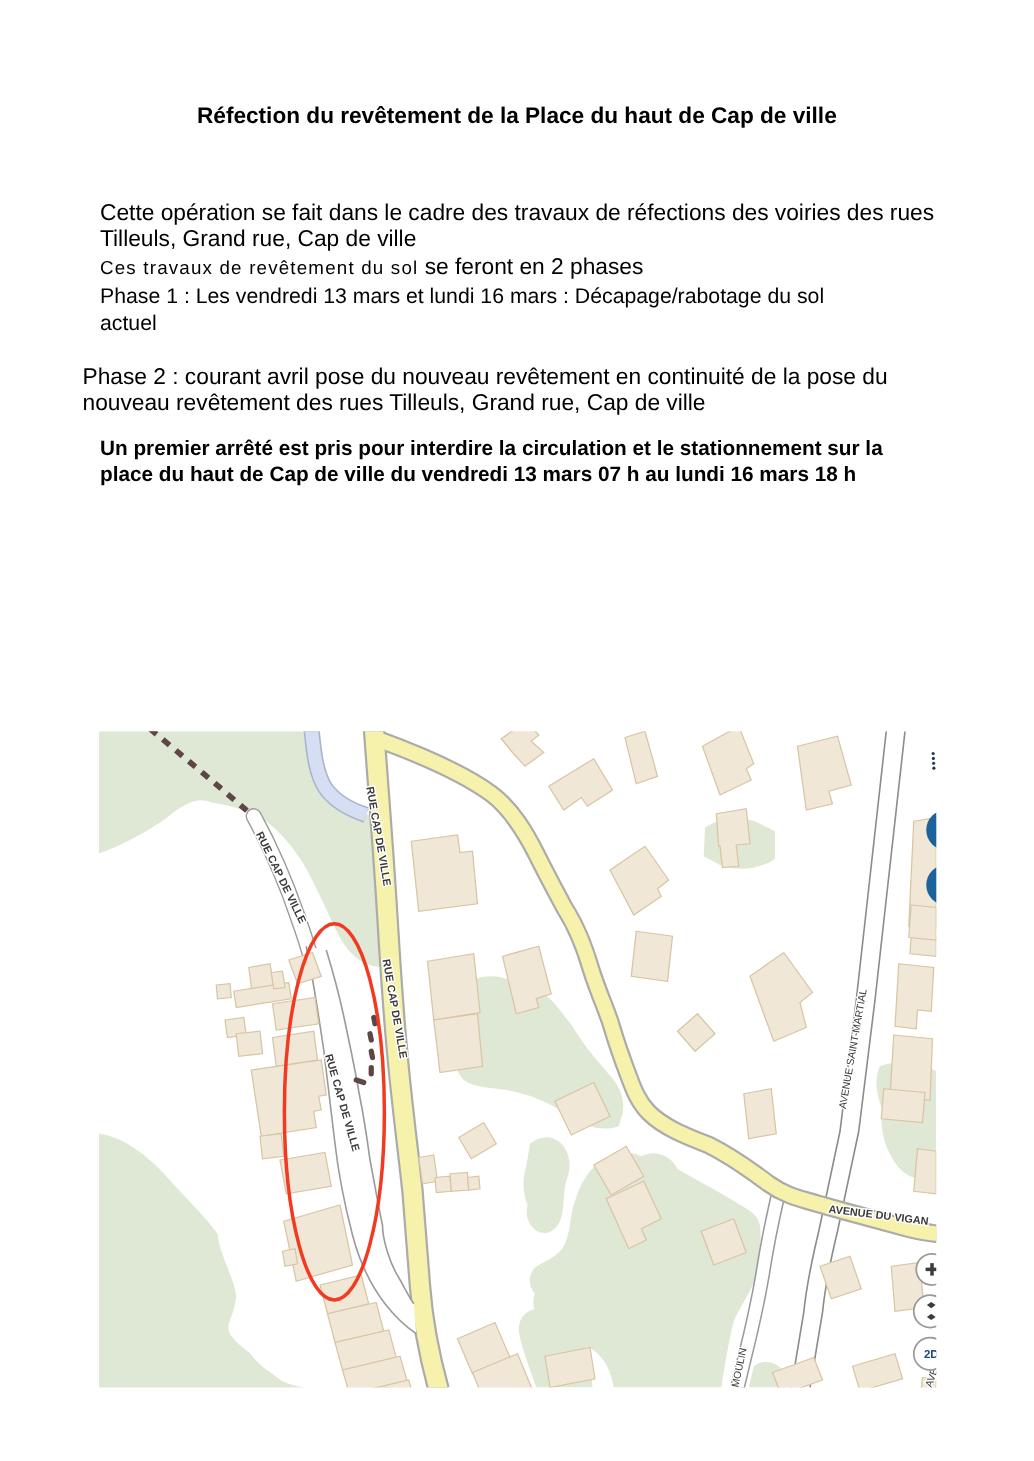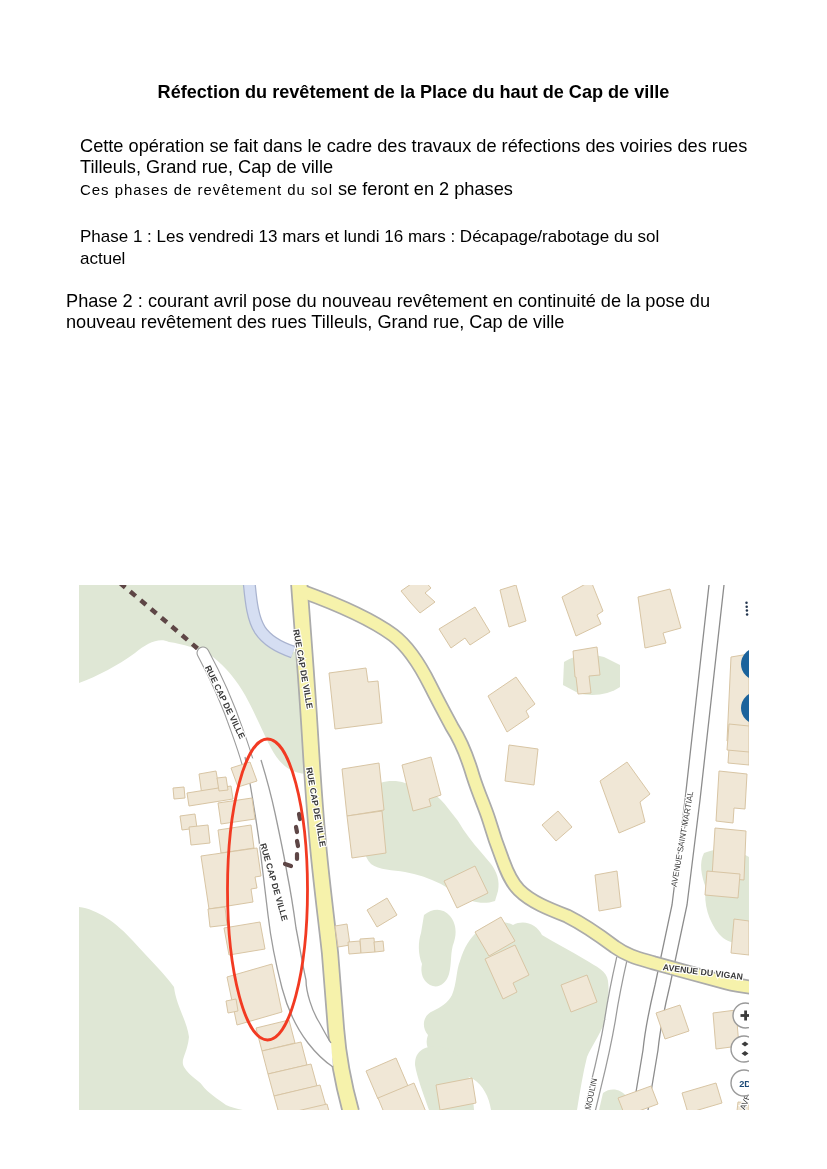--- a/index.html
+++ b/index.html
@@ -1,38 +1,39 @@
 <!DOCTYPE html>
 <html><head>
 <meta charset="utf-8">
 <style>
 html,body{margin:0;padding:0;background:#fff;}
 #page{position:relative;width:827px;height:1169px;background:#fff;overflow:hidden;
  font-family:"Liberation Sans",sans-serif;color:#000;}
 .t{position:absolute;white-space:nowrap;}
 #title{top:81.7px;left:0;width:827px;text-align:center;font-size:18.1px;font-weight:bold;line-height:20px;}
-#p1{top:136px;left:80px;font-size:18.2px;line-height:21.4px;}
+#p1{top:160px;left:80px;font-size:18.2px;line-height:21.4px;}
 #p1 .sm{font-size:15px;letter-spacing:0.95px;}
 #p2{top:226.4px;left:80px;font-size:17px;line-height:21.4px;}
 #p3{top:291px;left:66px;font-size:18.2px;line-height:21.4px;}
 #p4{top:349.3px;left:80px;font-size:16.6px;font-weight:bold;line-height:20.6px;}
 #map{position:absolute;left:79px;top:585px;width:670px;height:525px;}
 </style>
 </head>
 <body>
 <div id="page">
 
 <div class="t" id="title">Réfection du revêtement de la Place du haut de Cap de ville</div>
 
-<div class="t" id="p1">Cette opération se fait dans le cadre des travaux de réfections des voiries des rues<br>Tilleuls, Grand rue, Cap de ville<br><span class="sm">Ces phases de revêtement du sol</span> se feront en 2 phases</div>
+<div class="t" id="p1">Cette opération se fait dans le cadre des travaux de réfections des voiries des rues<br>Tilleuls, Grand rue, Cap de ville<br><span class="sm">Ces travaux de revêtement du sol</span> se feront en 2 phases</div>
 
 <div class="t" id="p2">Phase 1 : Les vendredi 13 mars et lundi 16 mars : Décapage/rabotage du sol<br>actuel</div>
 
 <div class="t" id="p3">Phase 2 : courant avril pose du nouveau revêtement en continuité de la pose du<br>nouveau revêtement des rues Tilleuls, Grand rue, Cap de ville</div>
 
+<div class="t" id="p4">Un premier arrêté est pris pour interdire la circulation et le stationnement sur la<br>place du haut de Cap de ville du vendredi 13 mars 07 h au lundi 16 mars 18 h</div>
 
 <svg id="map" viewBox="0 0 670 525" width="670" height="525">
 
 <rect x="0" y="0" width="670" height="525" fill="#ffffff"></rect>
 
 <path fill="#dfe7d5" d="M0,0 L164,0 C167,20 170,36 177,46 C184,56 196,61 208,64 L224,70 C227,108 228,148 231,180 C231,187 227,190 221,188 C208,186 198,175 192,163 C186,152 176,128 166,110 C158,96 147,82 134,72 C120,63 103,59 90,57 C80,52 68,58 56,68 C38,81 19,91 0,98 Z"></path>
 
 <path fill="#dfe7d5" d="M0,322 C18,324 38,338 54,356 C70,374 85,388 95,402 C97,420 108,436 110,452 C108,470 101,474 105,482 C111,492 121,496 123,500 C129,508 139,514 147,520 C155,524 170,526 180,528 L196,530 L0,530 Z"></path>
 
 <path fill="#dfe7d5" d="M291,204 C300,196 314,194 326,198 L344,203 C354,207 362,214 368,222 L379,236 C386,248 394,258 401,266 L412,279 C418,287 421,296 419,306 L416,316 C404,320 392,317 382,311 L362,299 C350,293 338,289 326,287 C314,285 300,285 292,279 C284,271 284,259 287,248 C289,234 289,216 291,204 Z"></path>

